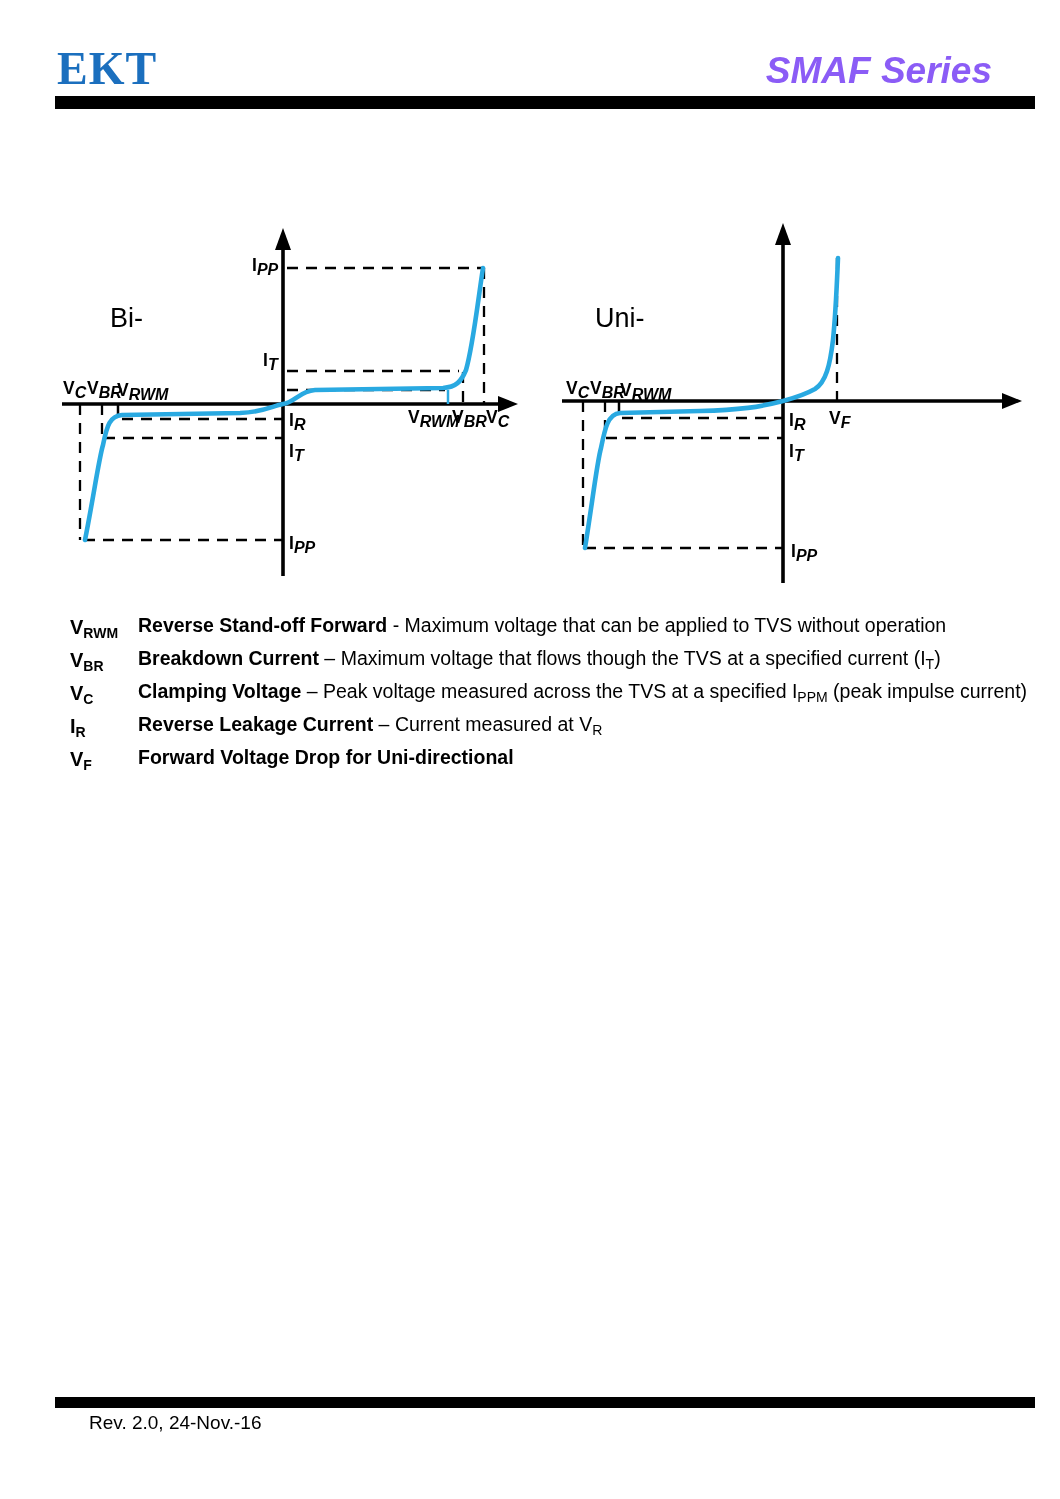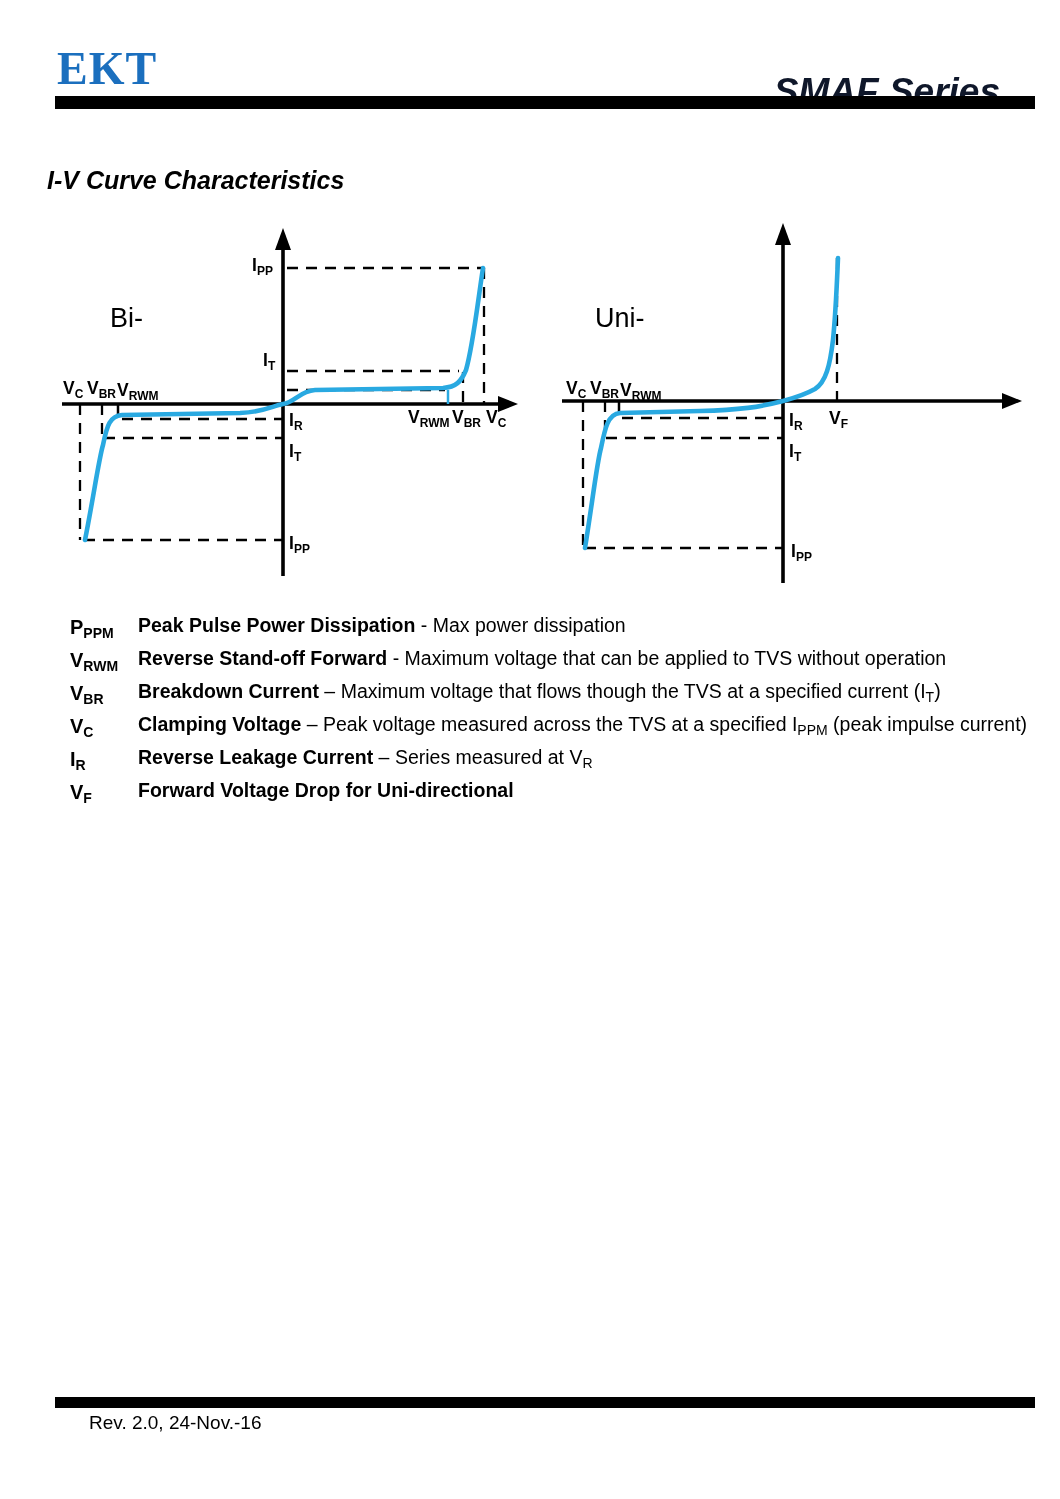--- a/index.html
+++ b/index.html
@@ -7,33 +7,33 @@
     position:relative;width:1060px;height:1499px;background:#ffffff;overflow:hidden;
     font-family:"Liberation Sans",sans-serif;color:#000;border-radius:6px;
   }
   
   .logo{
     position:absolute;left:57px;top:46px;
     font-family:"Liberation Serif",serif;font-weight:bold;
     font-size:46px;letter-spacing:1px;color:#1B6FBE;line-height:1;
   }
   .series{
-    position:absolute;right:60px;top:52px;
-    font-size:37px;font-weight:bold;font-style:italic;line-height:1;color:#0f172a;margin-top:21px;
+    position:absolute;right:68px;top:52px;
+    font-size:37px;font-weight:bold;font-style:italic;line-height:1;color:#8b5cf6;
   }
   .hdr-bar{position:absolute;left:55px;top:96px;width:980px;height:13px;background:#000;}
   .sec-title{
     position:absolute;left:47px;top:166px;
     font-size:25px;font-weight:bold;font-style:italic;
   }
   
   #dgm{position:absolute;left:0;top:220px;width:1060px;height:400px;}
   .dgm-title{position:absolute;font-size:27px;font-weight:normal;}
   .glabel{position:absolute;font-size:17.5px;font-weight:bold;line-height:1;white-space:nowrap;}
-  .glabel sub{font-size:12px;vertical-align:-4px;line-height:1;}
+  .glabel sub{font-size:16px;vertical-align:-4px;line-height:1;font-style:italic;}
   
   .defs{position:absolute;left:70px;top:612px;width:962px;font-size:19.5px;}
   .defrow{display:flex;align-items:center;min-height:28px;}
   .defterm{flex:0 0 68px;font-weight:bold;font-size:20px;line-height:1;}
   .defterm sub{font-size:14px;vertical-align:-4px;}
   .defdesc{flex:1;line-height:27px;}
   .defdesc .nm{font-weight:bold;}
   .defdesc sub{font-size:14px;vertical-align:-4px;}
   
   .ftr-bar{position:absolute;left:55px;top:1397px;width:980px;height:11px;background:#000;}
@@ -41,21 +41,20 @@
 </style>
 </head>
 <body>
 
 <div id="page">
 
   <div class="logo">EKT</div>
   <div class="series">SMAF Series</div>
   <div class="hdr-bar"></div>
 
-  <div class="sec-title">I-V Curve Characteristics</div>
 
   <svg id="dgm" viewBox="0 220 1060 400" xmlns="http://www.w3.org/2000/svg">
 
     <g>
 
       <line x1="283" y1="246" x2="283" y2="576" stroke="#000" stroke-width="3.6"></line>
       <polygon points="283,228 275,250 291,250" fill="#000"></polygon>
       <line x1="62" y1="404" x2="500" y2="404" stroke="#000" stroke-width="3.6"></line>
       <polygon points="518,404 498,396 498,412" fill="#000"></polygon>
 
@@ -112,43 +111,39 @@
   <div class="glabel" style="left:566px;top:380px;"><span>V</span><sub>C</sub></div>
   <div class="glabel" style="left:590px;top:380px;"><span>V</span><sub>BR</sub></div>
   <div class="glabel" style="left:620px;top:382px;"><span>V</span><sub>RWM</sub></div>
   <div class="glabel" style="left:829px;top:410px;"><span>V</span><sub>F</sub></div>
   <div class="glabel" style="left:789px;top:412px;"><span>I</span><sub>R</sub></div>
   <div class="glabel" style="left:789px;top:443px;"><span>I</span><sub>T</sub></div>
   <div class="glabel" style="left:791px;top:543px;"><span>I</span><sub>PP</sub></div>
 
   <div class="defs">
 
-    <div class="defrow">
-      <div class="defterm"><span>P</span><sub>PPM</sub></div>
-      <div class="defdesc"><span class="nm">Peak Pulse Power Dissipation</span><span> - Max power dissipation</span><sub></sub><span></span></div>
-    </div>
 
     <div class="defrow">
       <div class="defterm"><span>V</span><sub>RWM</sub></div>
       <div class="defdesc"><span class="nm">Reverse Stand-off Forward</span><span> - Maximum voltage that can be applied to TVS without operation</span><sub></sub><span></span></div>
     </div>
 
     <div class="defrow">
       <div class="defterm"><span>V</span><sub>BR</sub></div>
       <div class="defdesc"><span class="nm">Breakdown Current</span><span> – Maximum voltage that flows though the TVS at a specified current (I</span><sub>T</sub><span>)</span></div>
     </div>
 
     <div class="defrow">
       <div class="defterm"><span>V</span><sub>C</sub></div>
       <div class="defdesc"><span class="nm">Clamping Voltage</span><span> – Peak voltage measured across the TVS at a specified I</span><sub>PPM</sub><span> (peak impulse current)</span></div>
     </div>
 
     <div class="defrow">
       <div class="defterm"><span>I</span><sub>R</sub></div>
-      <div class="defdesc"><span class="nm">Reverse Leakage Current</span><span> – Series measured at V</span><sub>R</sub><span></span></div>
+      <div class="defdesc"><span class="nm">Reverse Leakage Current</span><span> – Current measured at V</span><sub>R</sub><span></span></div>
     </div>
 
     <div class="defrow">
       <div class="defterm"><span>V</span><sub>F</sub></div>
       <div class="defdesc"><span class="nm">Forward Voltage Drop for Uni-directional</span><span></span><sub></sub><span></span></div>
     </div>
 
   </div>
 
   <div class="ftr-bar"></div>

